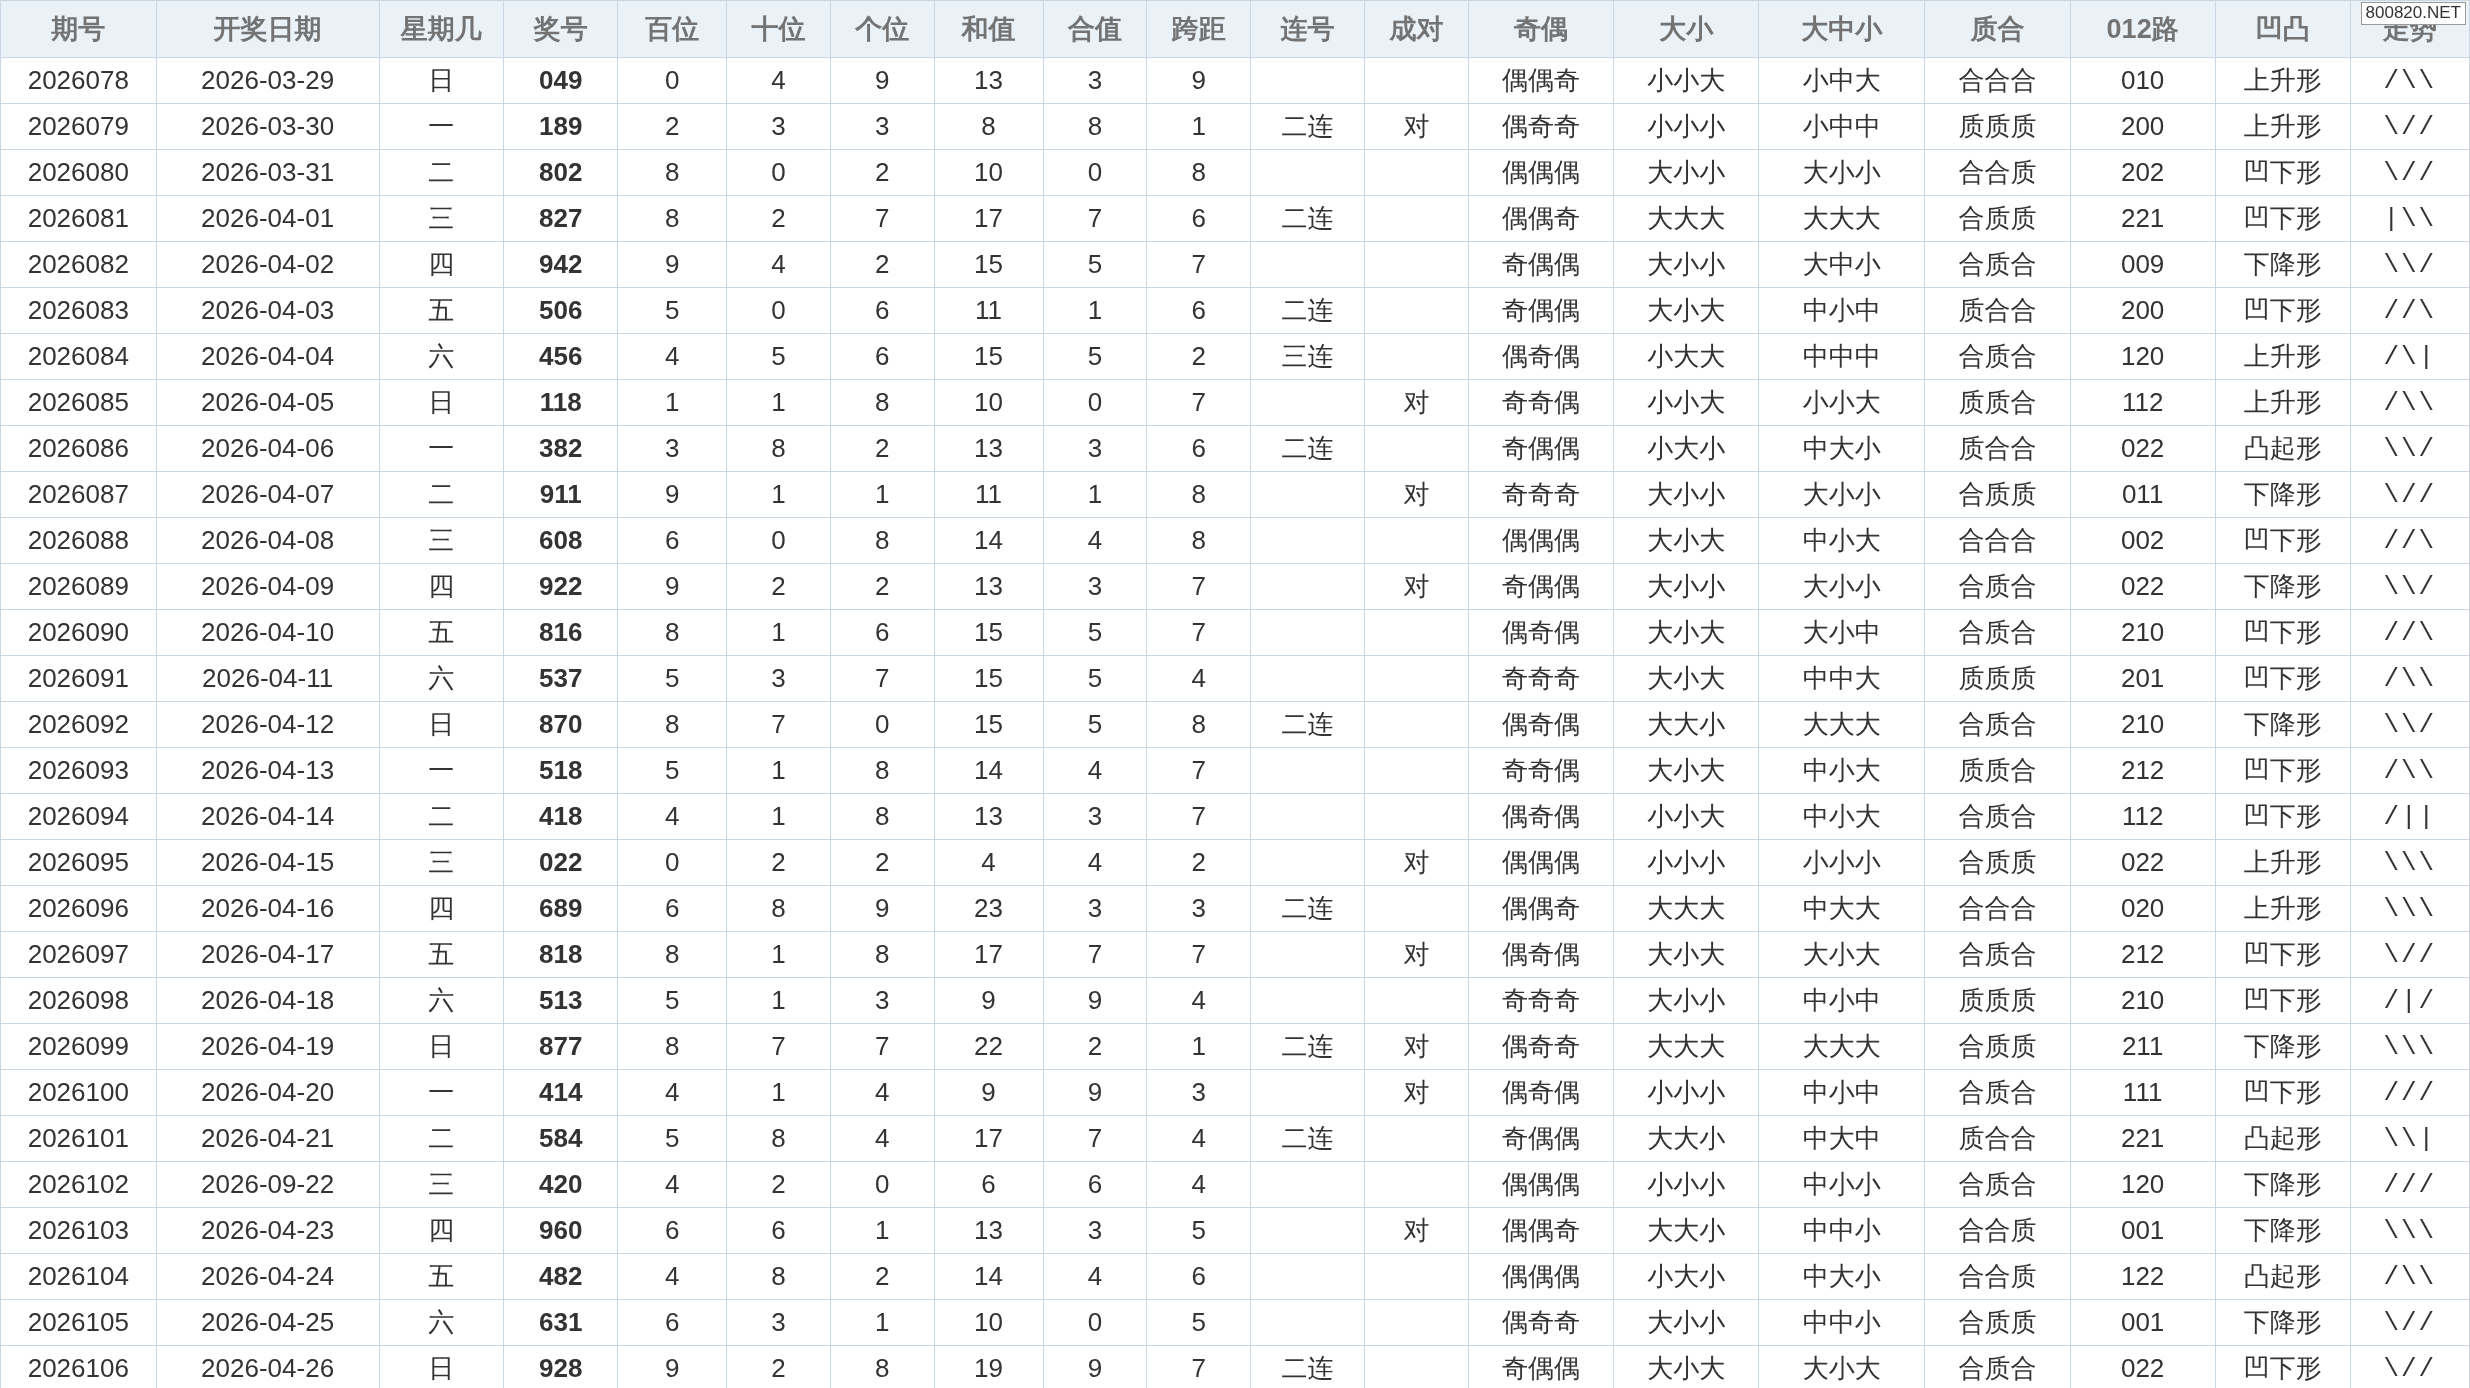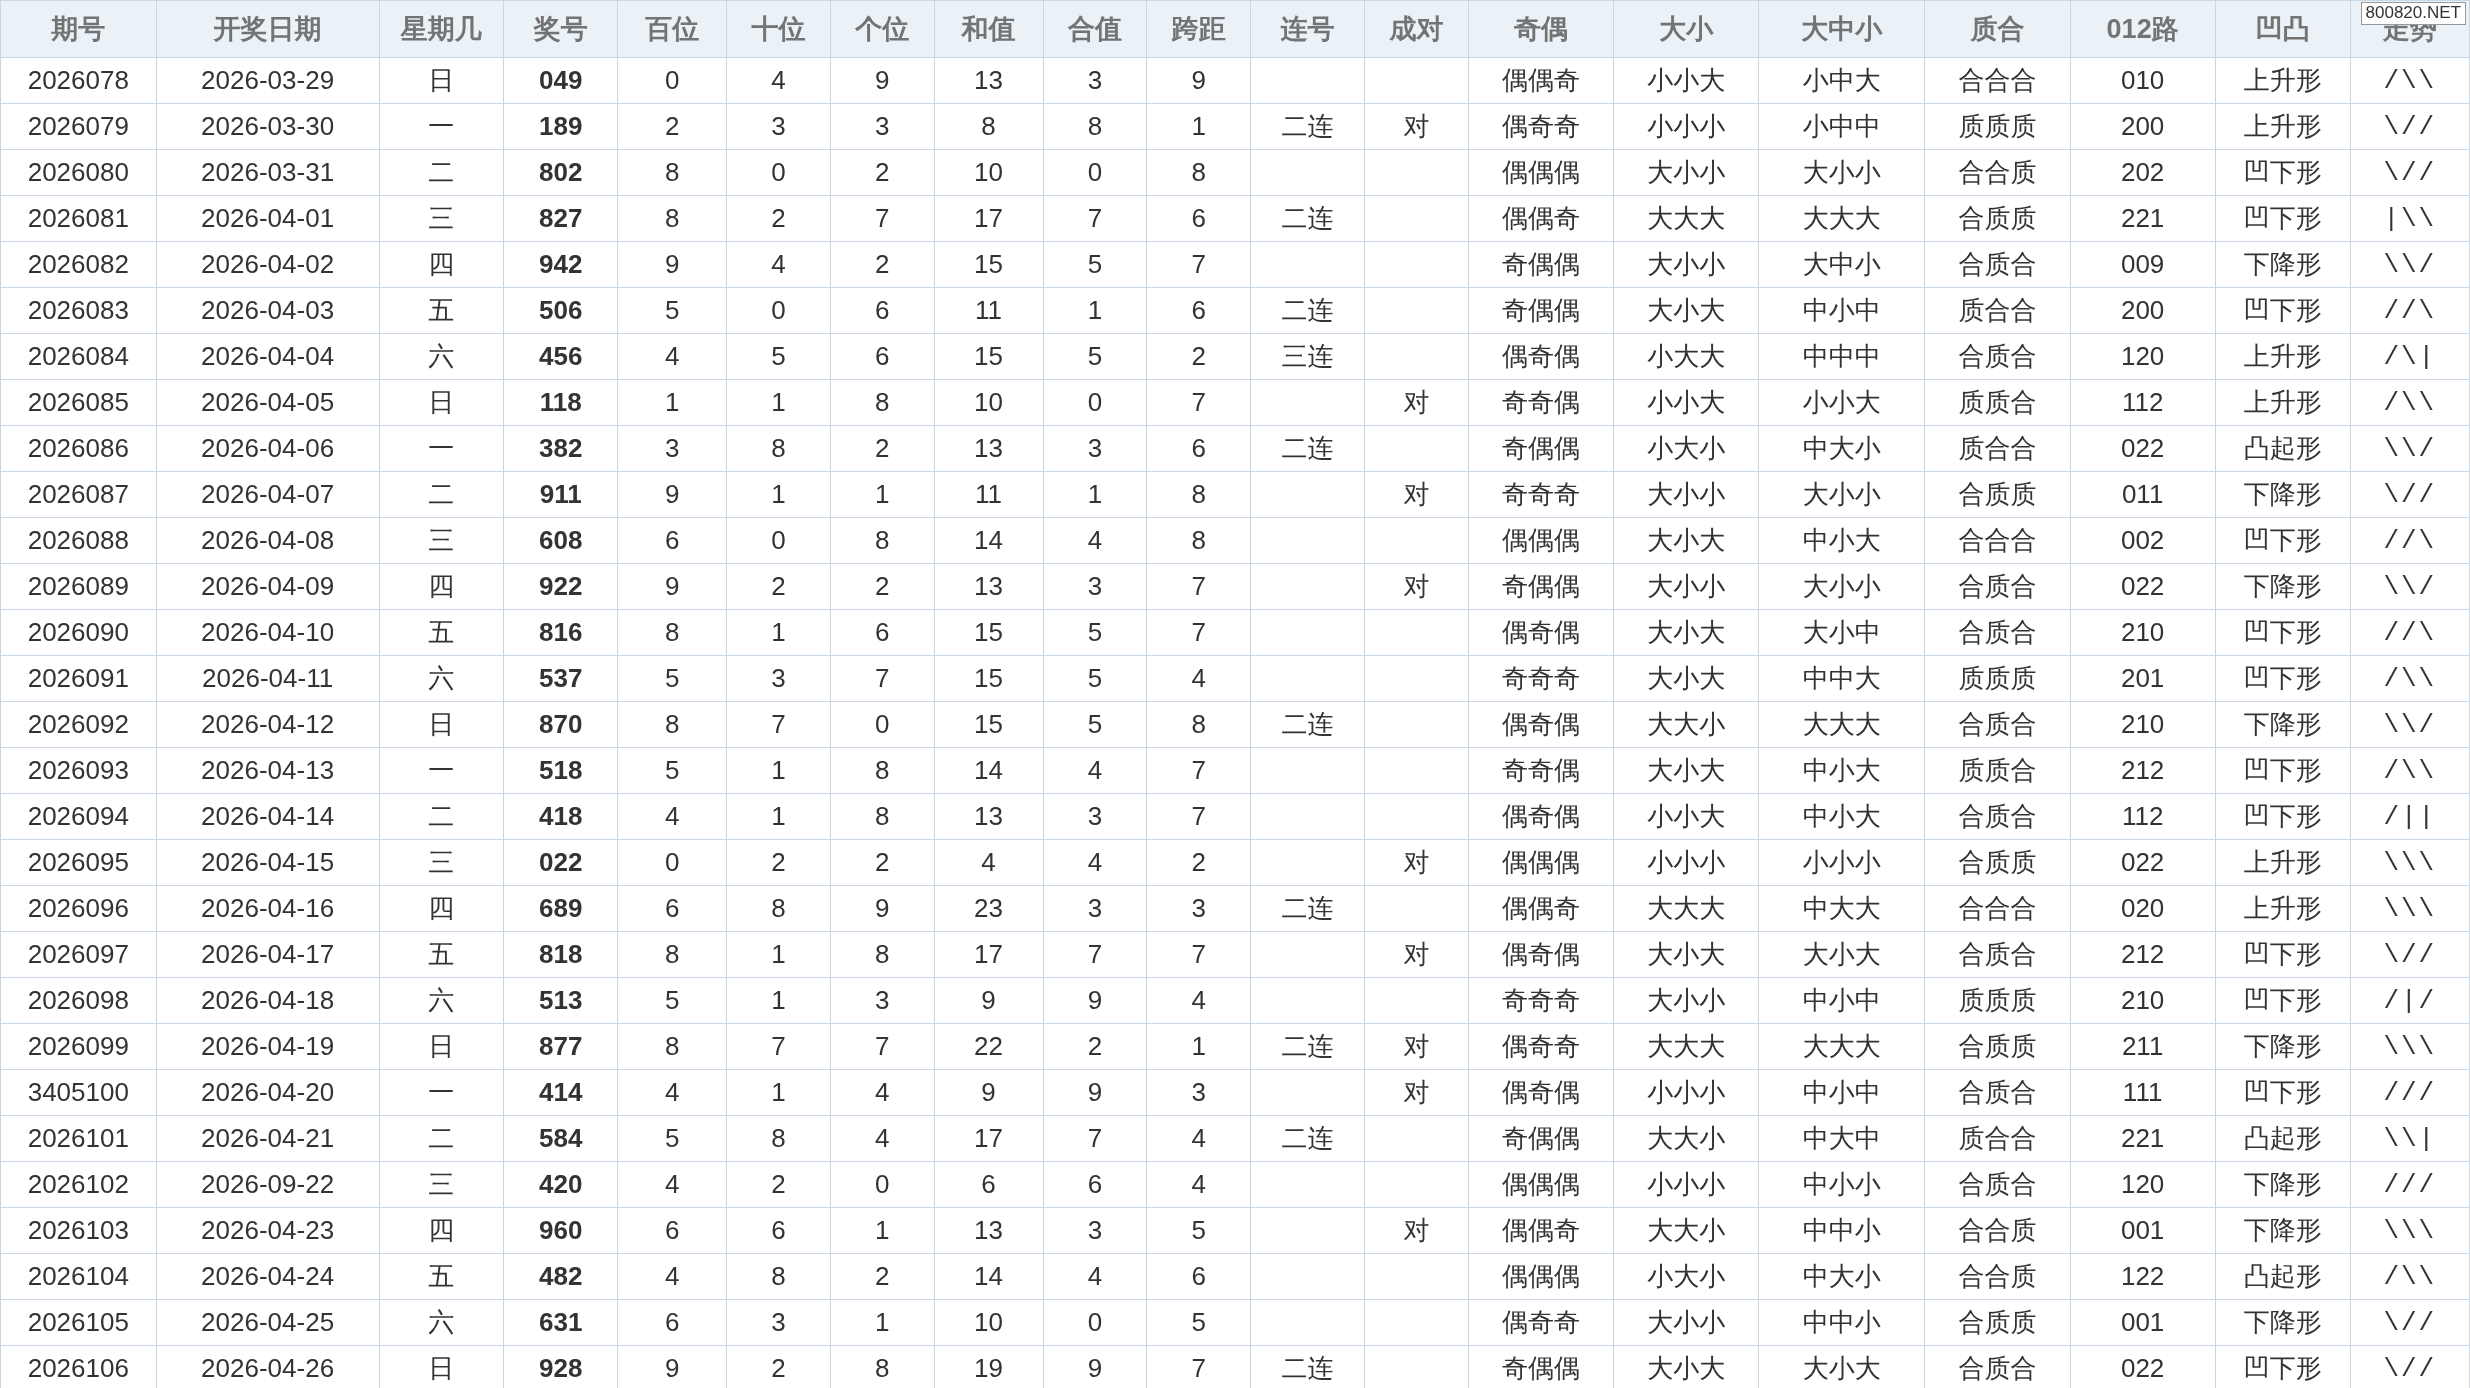--- a/index.html
+++ b/index.html
@@ -586,21 +586,21 @@
           <td class="c-dark">对</td>
           <td class="c-blue">偶奇奇</td>
           <td class="c-dark">大大大</td>
           <td class="c-dark">大大大</td>
           <td class="c-blue">合质质</td>
           <td class="c-dark">211</td>
           <td class="c-dark">下降形</td>
           <td class="trend">\\\</td>
         </tr>
         <tr>
-          <td class="issue">3405100</td>
+          <td class="issue">2026100</td>
           <td class="c-dark">2026-04-20</td>
           <td class="c-dark">一</td>
           <td class="num">414</td>
           <td class="c-dark">4</td>
           <td class="c-dark">1</td>
           <td class="c-dark">4</td>
           <td class="c-dark">9</td>
           <td class="c-dark">9</td>
           <td class="c-dark">3</td>
           <td class="c-blue"></td>

